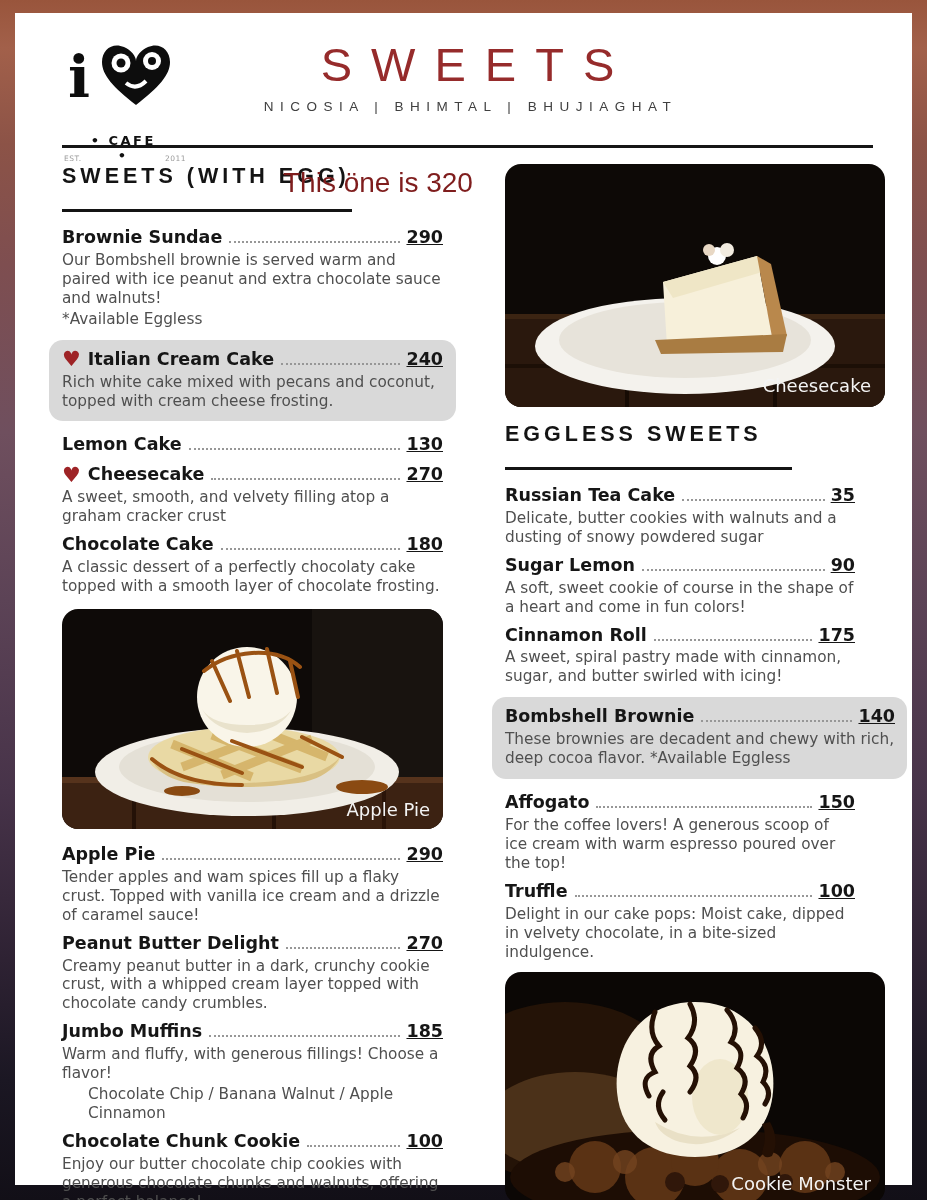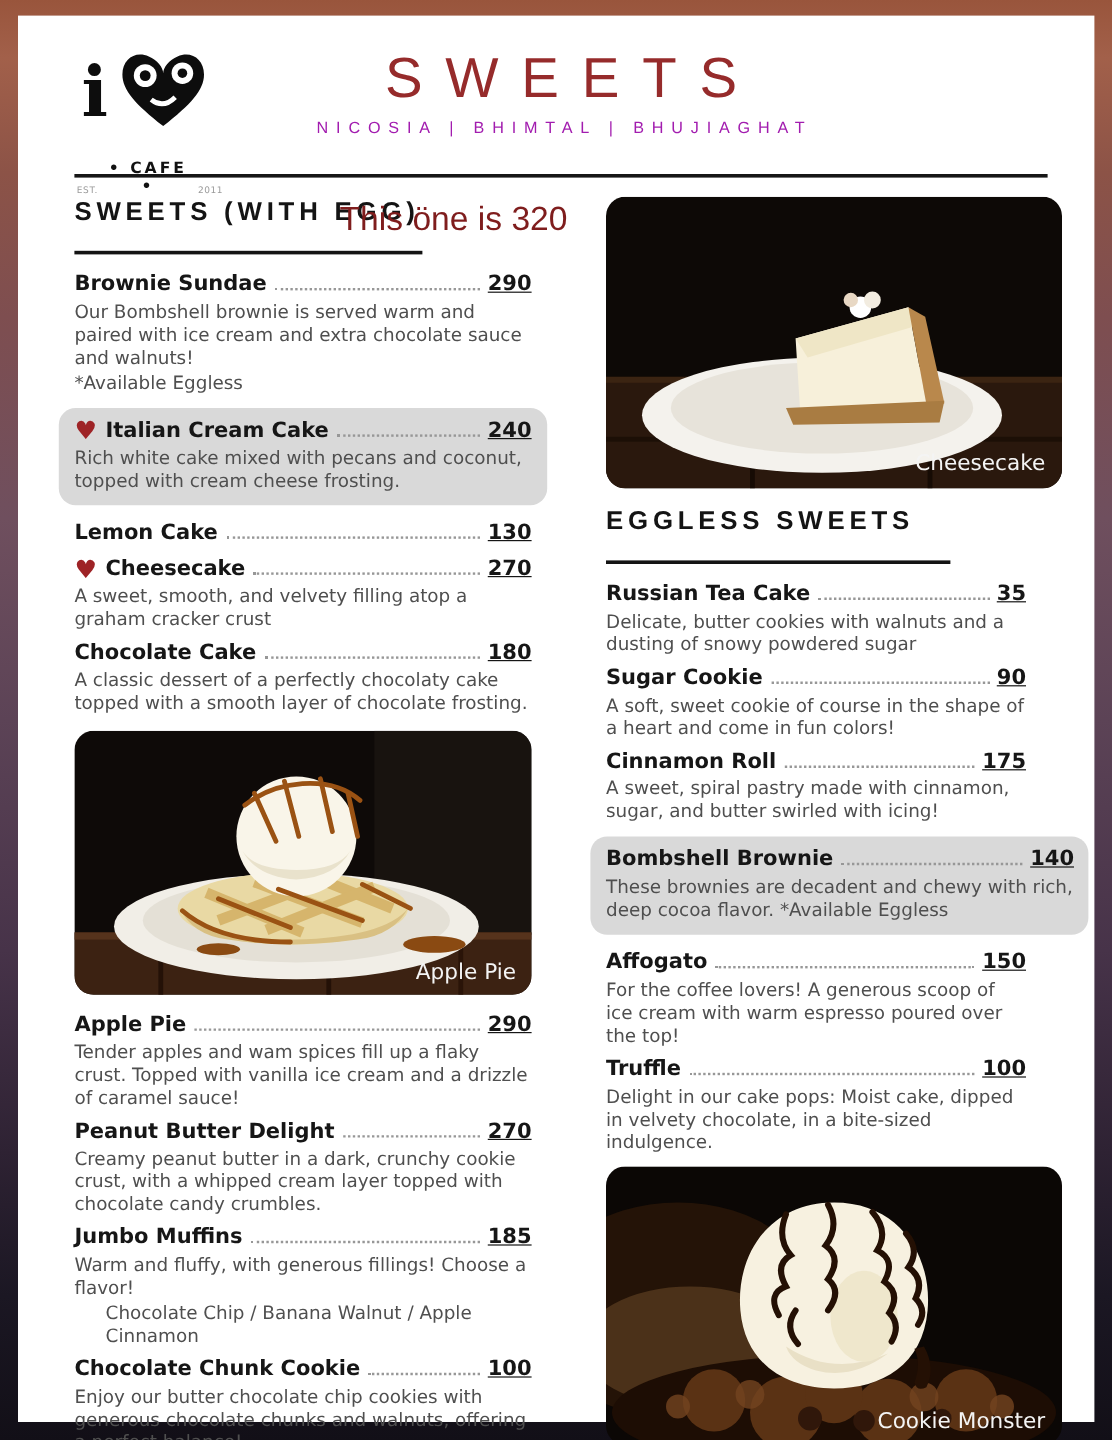--- a/index.html
+++ b/index.html
@@ -21,21 +21,21 @@
   .logo-row{display:flex;align-items:flex-end;justify-content:center;gap:5px;margin-top:18px;}
   .logo-est,.logo-year{font-size:7.5px;color:#9a9a9a;letter-spacing:.5px;}
   .logo-cafe{font-size:13px;font-weight:bold;letter-spacing:2.5px;color:#111;}
   .title-wrap{text-align:center;padding-top:26px;}
   .menu-title{
     font-family:"Liberation Sans", sans-serif;font-size:47px;font-weight:400;
     letter-spacing:19px;margin-left:19px;color:#962b2b;line-height:1.1;
   }
   .menu-subtitle{
     margin-top:8px;font-family:"Liberation Sans", sans-serif;
-    font-size:13.5px;letter-spacing:6.5px;margin-left:6px;color:#a21caf;
+    font-size:13.5px;letter-spacing:6.5px;margin-left:6px;color:#404040;
   }
   
   .main{flex:1;display:grid;grid-template-columns:381px 380px;column-gap:62px;
     padding:16px 27px 0 47px;align-content:start;}
   .heading-wrap{position:relative;margin-bottom:15px;}
   .section-heading{
     display:inline-block;font-family:"Liberation Sans", sans-serif;font-weight:bold;
     font-size:21.5px;letter-spacing:4px;color:#141414;
     border-bottom:3px solid #141414;padding:0 2px 20px 0;margin:0;white-space:nowrap;
   }
@@ -98,21 +98,21 @@
         <span class="annotation">This öne is 320</span>
       </div>
       <div id="left-items-a">
   <div class="item">
     <div class="item-row">
 
       <span class="iname">Brownie Sundae</span>
       <span class="leader"></span>
       <span class="price">290</span>
     </div>
-    <div class="desc">Our Bombshell brownie is served warm and paired with ice cream and extra chocolate sauce and walnuts!</div>
+    <div class="desc">Our Bombshell brownie is served warm and paired with ice peanut and extra chocolate sauce and walnuts!</div>
     <div class="desc note">*Available Eggless</div>
 
   </div>
 
   <div class="item highlight">
     <div class="item-row">
       <span class="heart">♥</span>
       <span class="iname">Italian Cream Cake</span>
       <span class="leader"></span>
       <span class="price">240</span>
@@ -267,21 +267,21 @@
       <span class="leader"></span>
       <span class="price">35</span>
     </div>
     <div class="desc">Delicate, butter cookies with walnuts and a dusting of snowy powdered sugar</div>
 
   </div>
 
   <div class="item">
     <div class="item-row">
 
-      <span class="iname">Sugar Cookie</span>
+      <span class="iname">Sugar Lemon</span>
       <span class="leader"></span>
       <span class="price">90</span>
     </div>
     <div class="desc">A soft, sweet cookie of course in the shape of a heart and come in fun colors!</div>
 
   </div>
 
   <div class="item">
     <div class="item-row">
 

